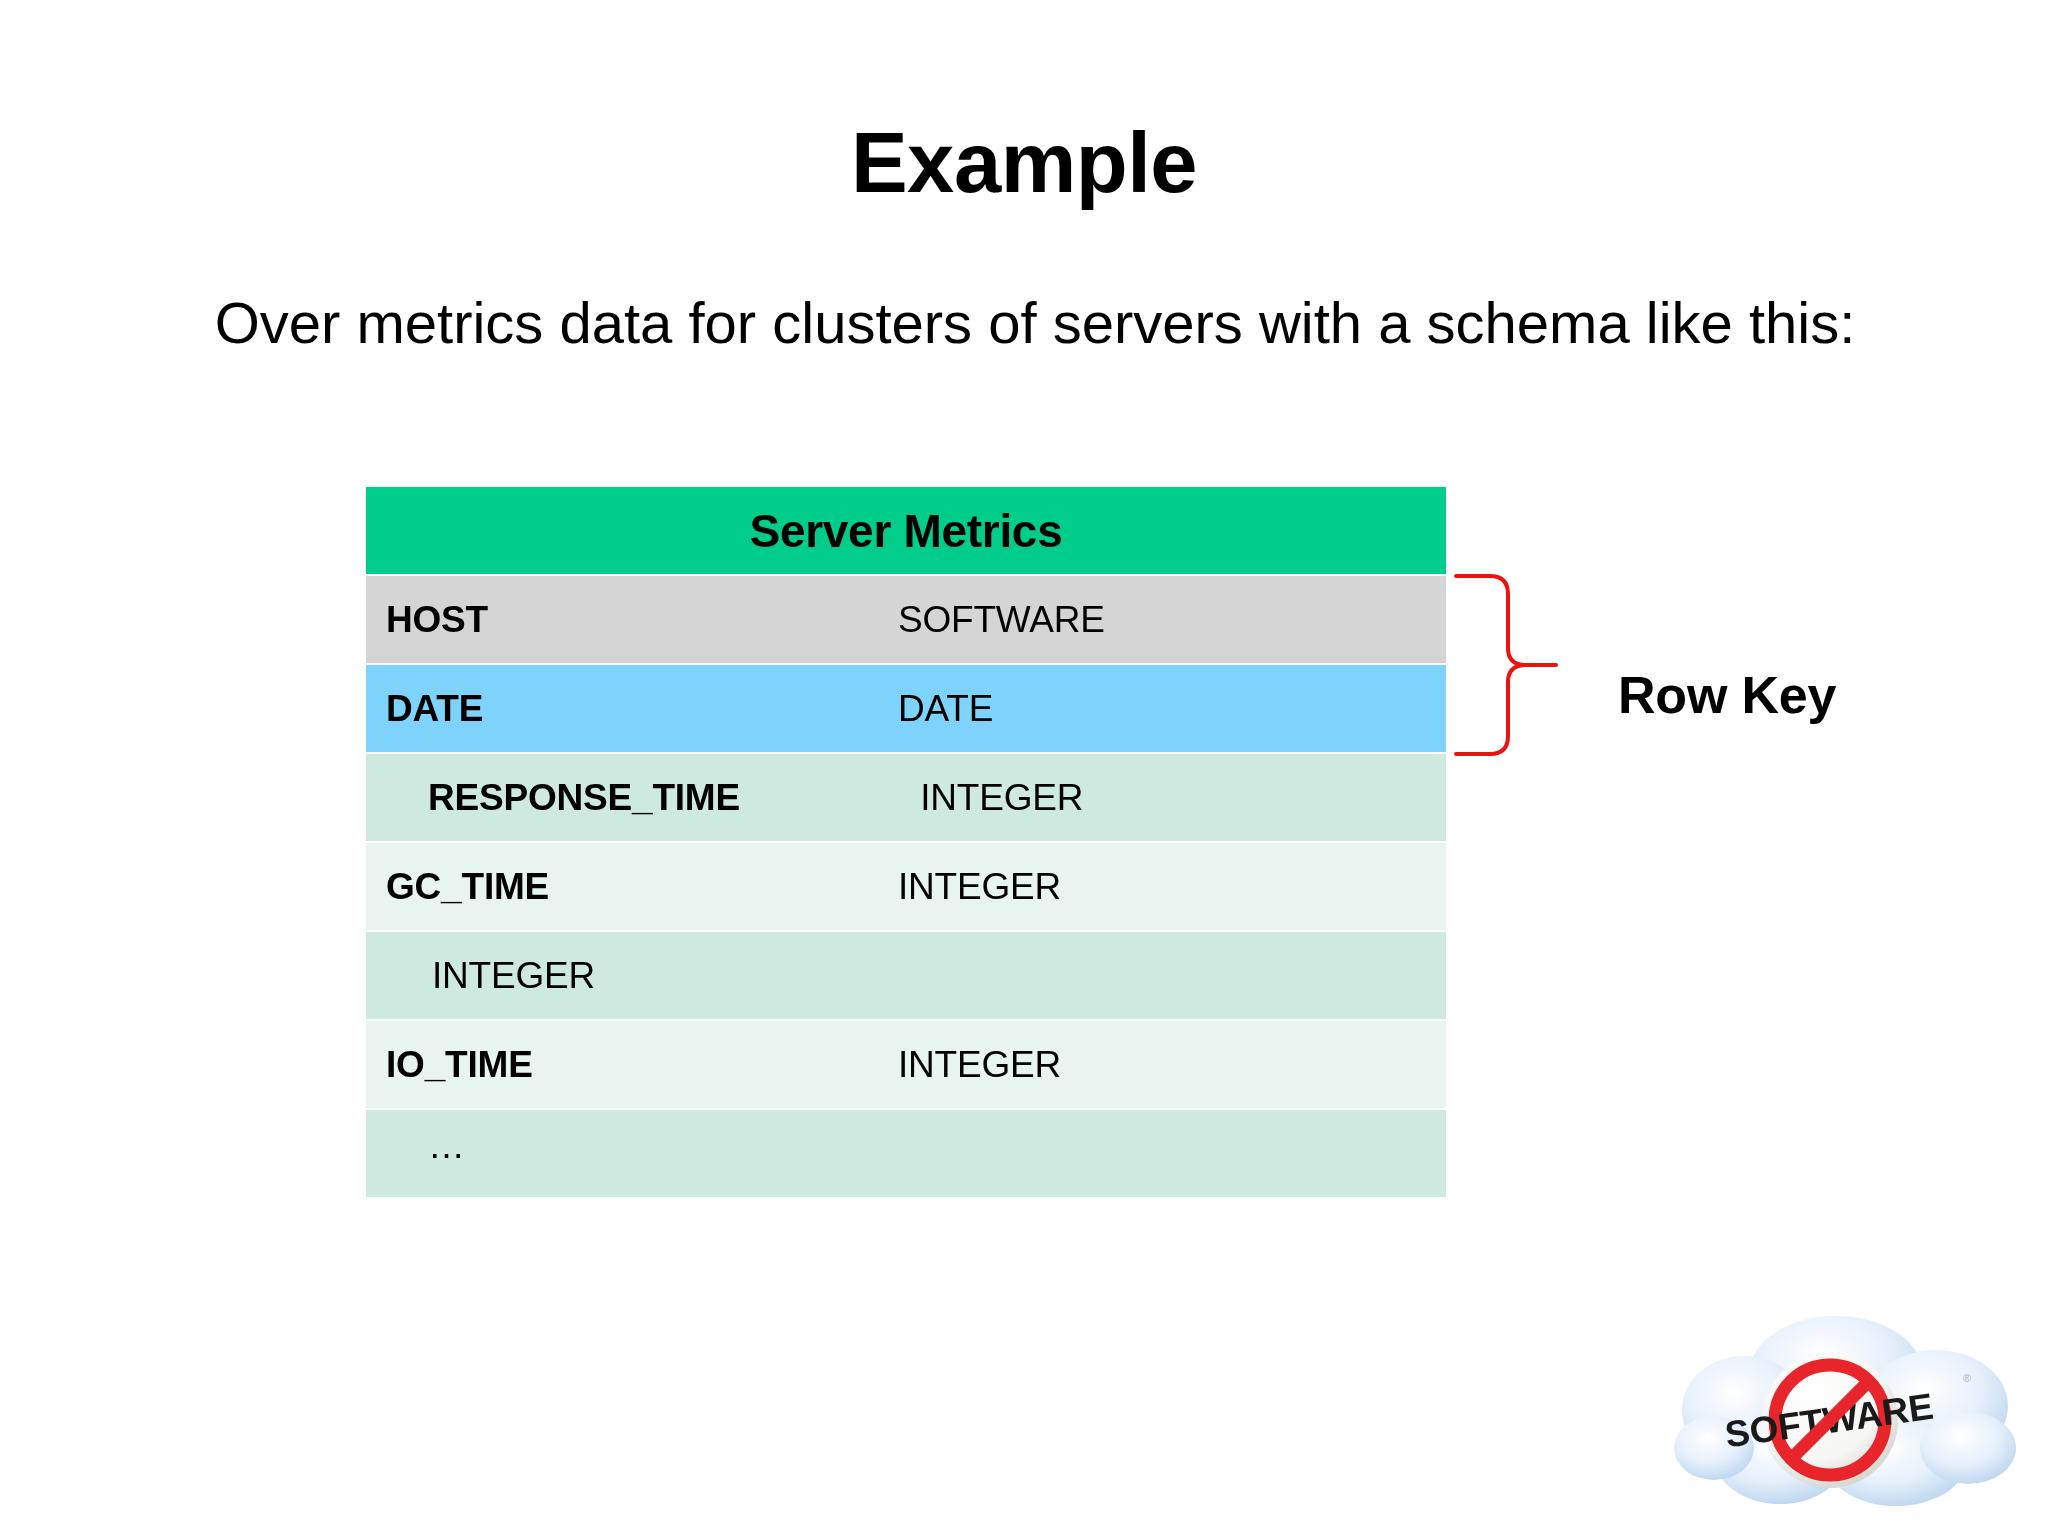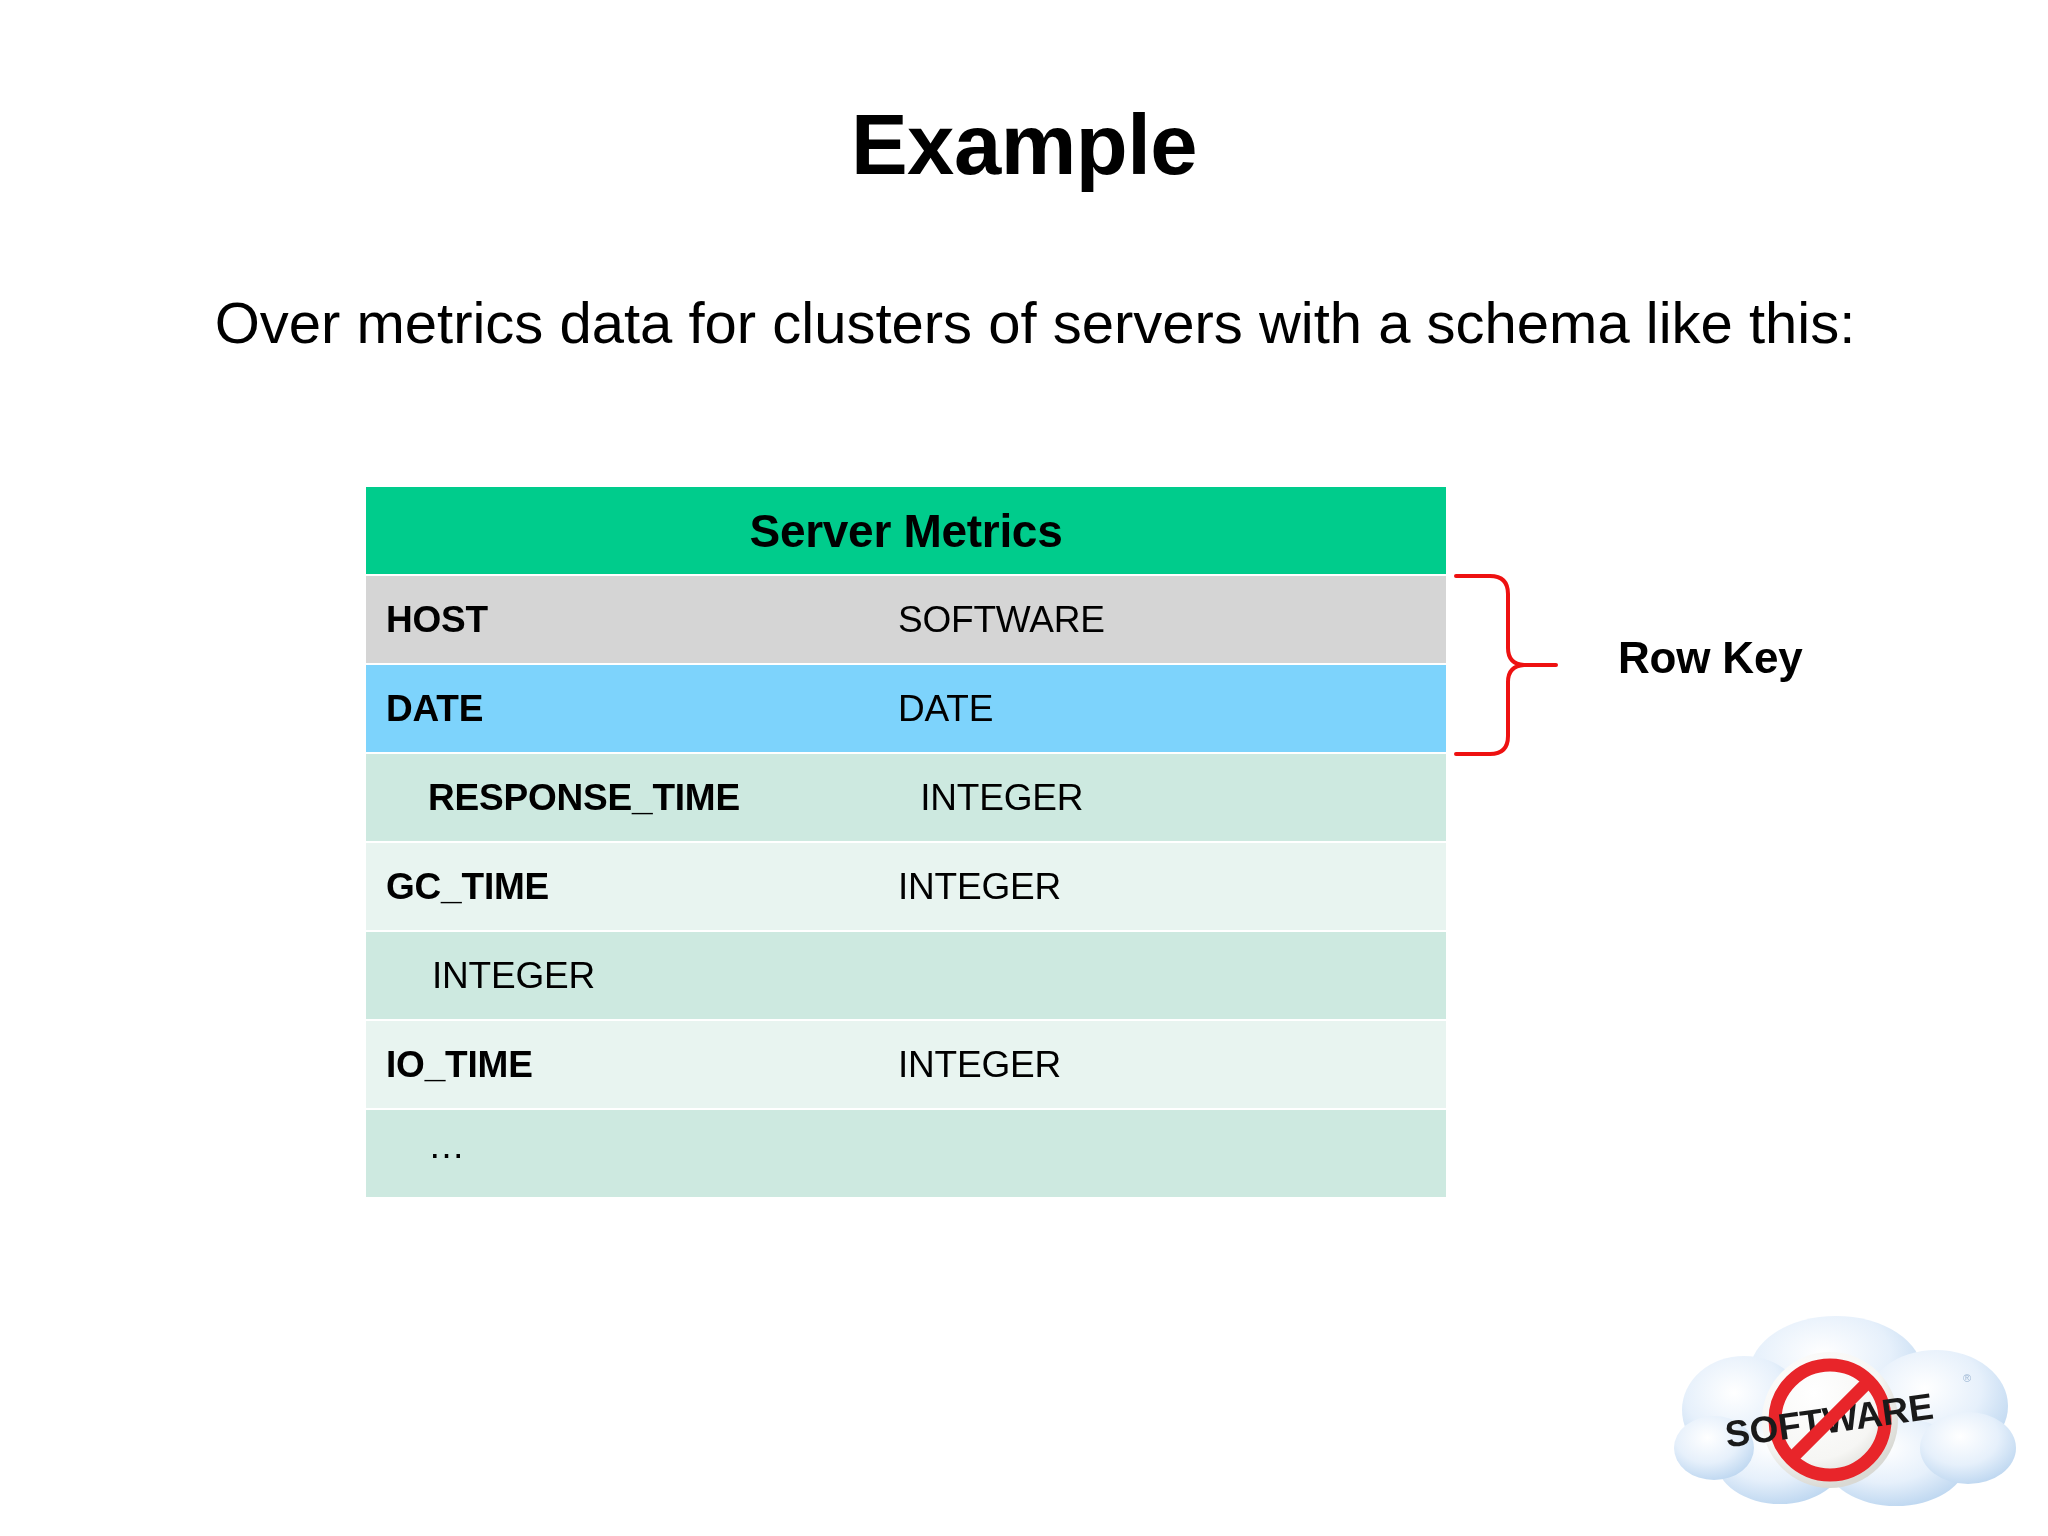--- a/index.html
+++ b/index.html
@@ -13,21 +13,21 @@
     position: relative;
     overflow: hidden;
     font-family: "Liberation Sans", sans-serif;
     color: #000000;
   }
 
   
   .slide-title {
     position: absolute;
     left: 0;
-    top: 102px;
+    top: 120px;
     width: 2048px;
     text-align: center;
     font-size: 85px;
     font-weight: bold;
     letter-spacing: -0.5px;
     line-height: 1;
     color: #000000;
   }
 
   
@@ -106,22 +106,22 @@
   .rowkey-brace {
     position: absolute;
     left: 1452px;
     top: 570px;
     width: 110px;
     height: 190px;
   }
   .rowkey-label {
     position: absolute;
     left: 1618px;
-    top: 633px;
-    font-size: 44px;
+    top: 665px;
+    font-size: 52px;
     font-weight: bold;
     color: #000000;
     white-space: nowrap;
     letter-spacing: -0.2px;
   }
 
   
   .cloud-logo {
     position: absolute;
     left: 1668px;

